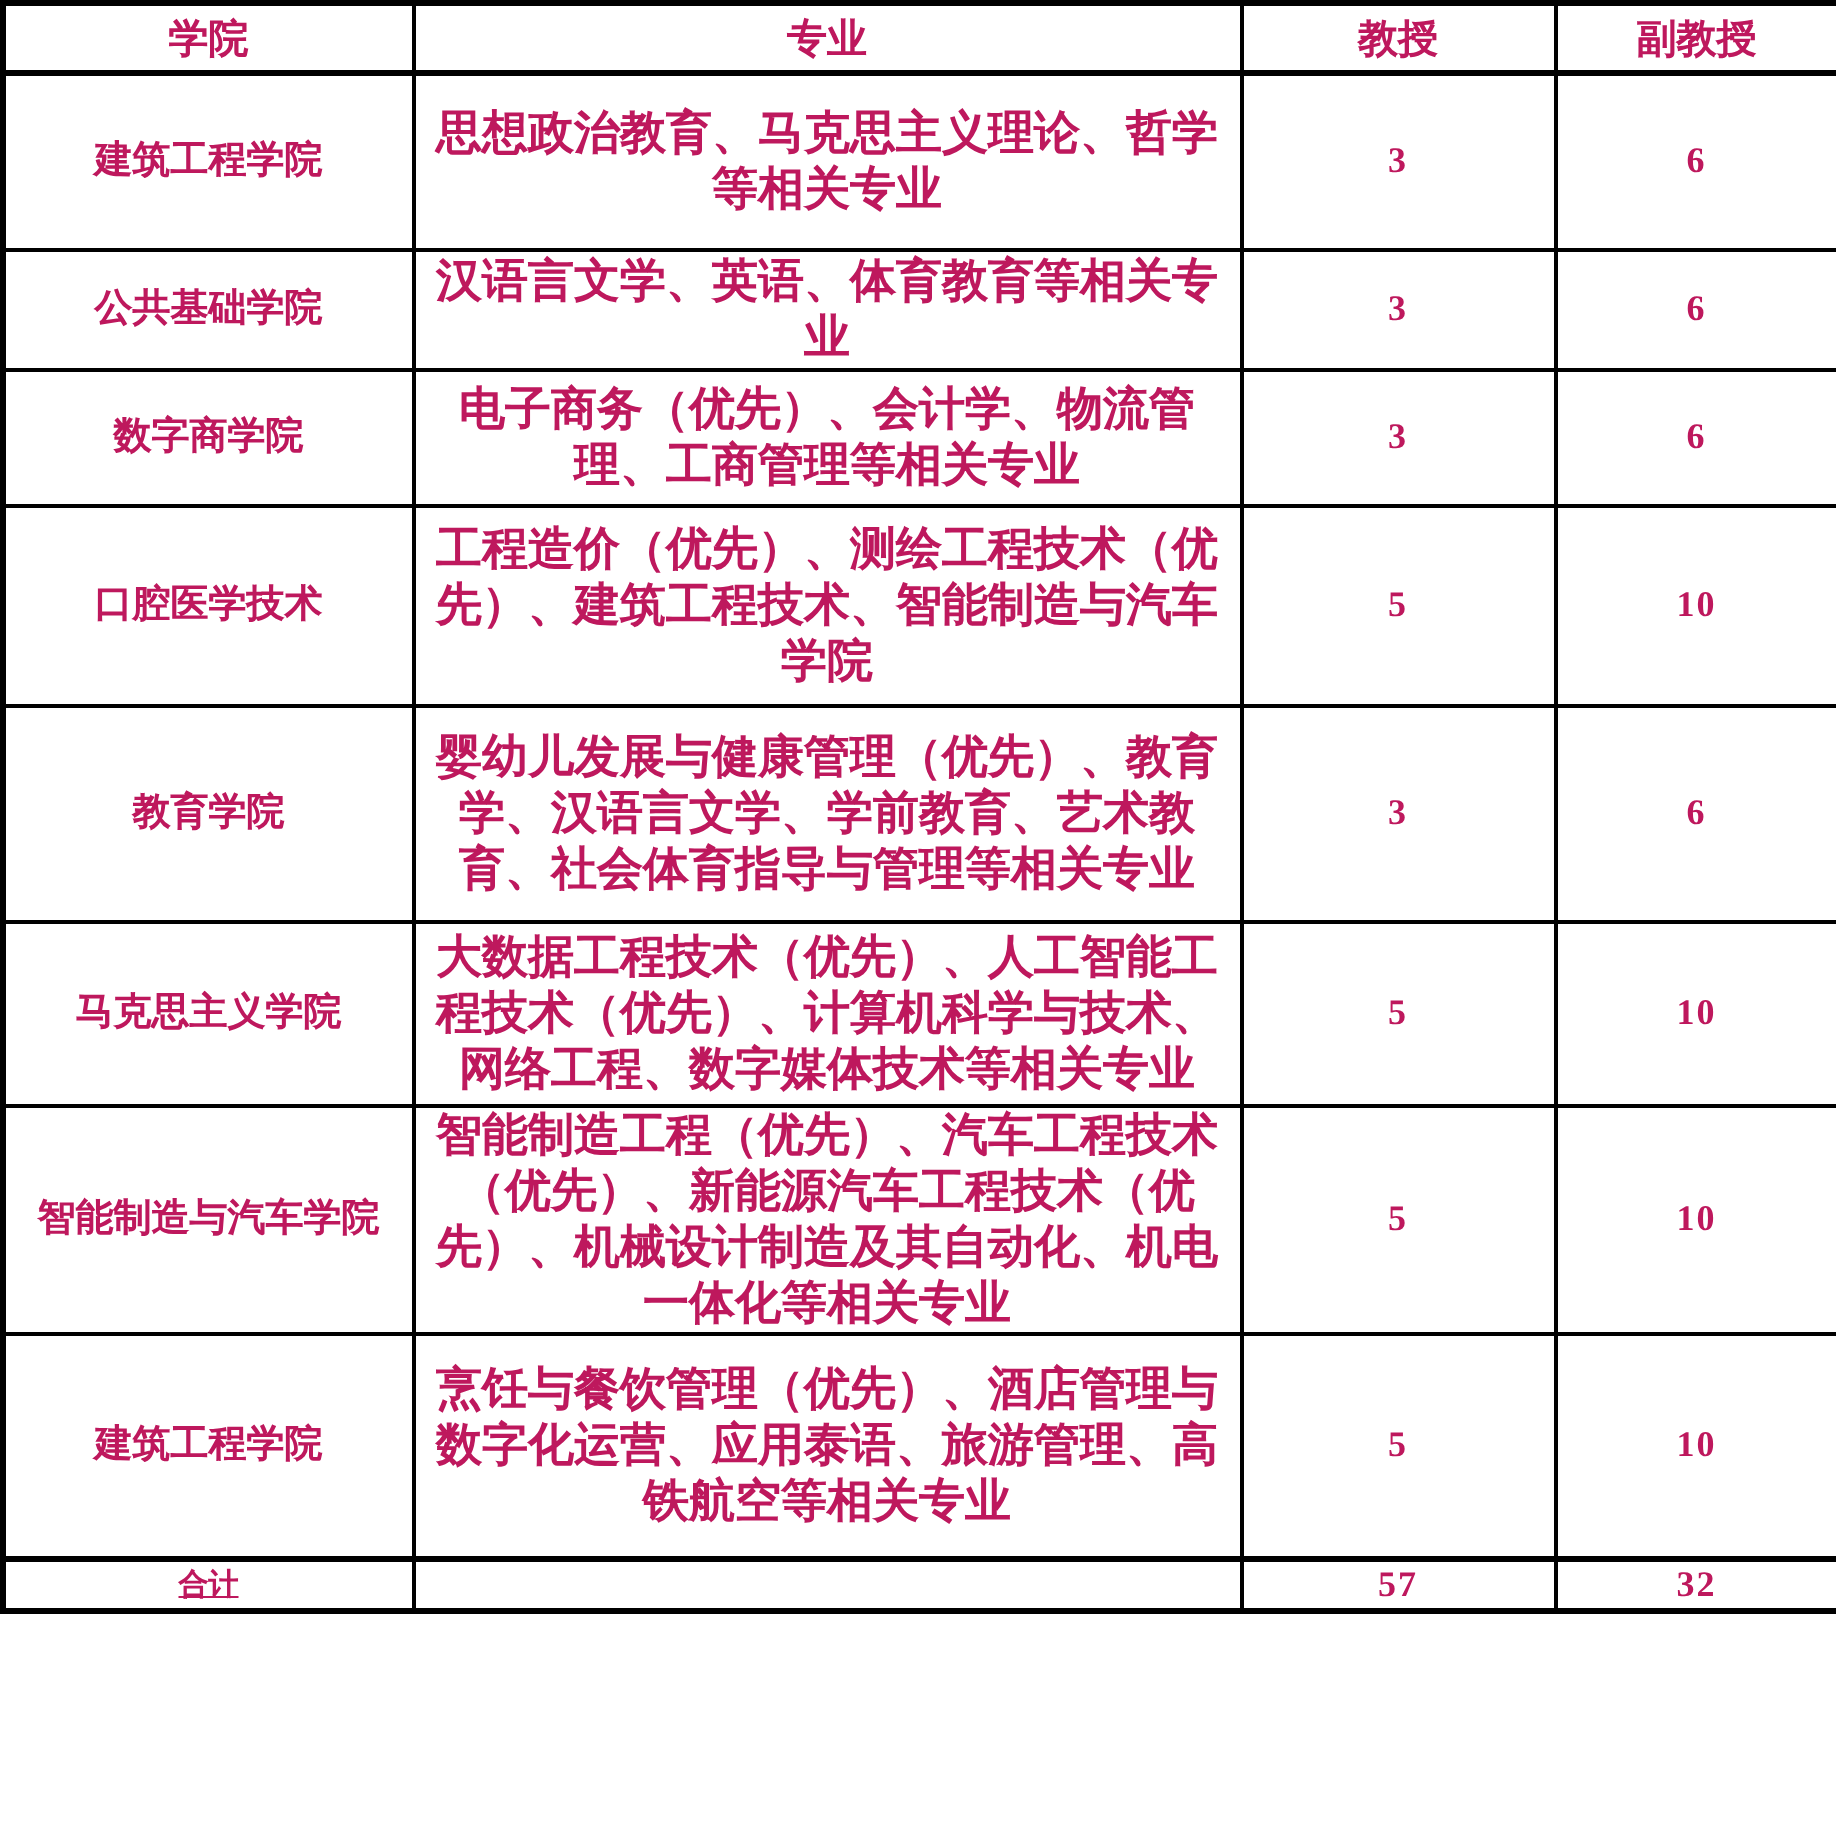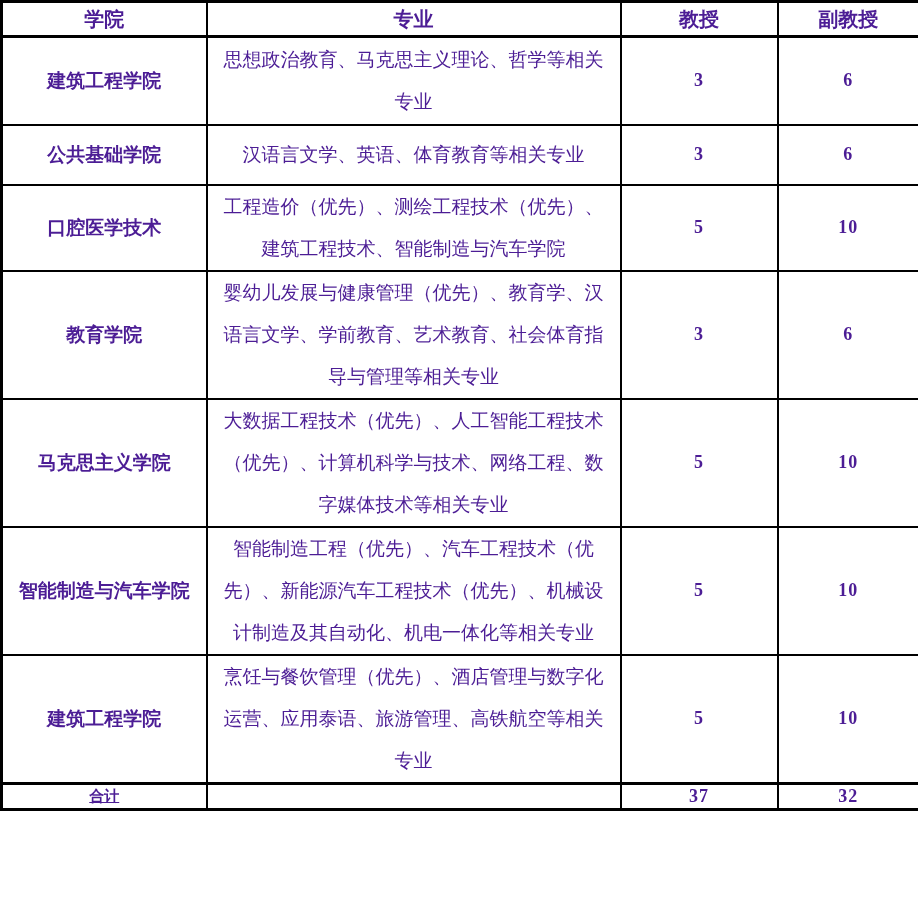--- a/index.html
+++ b/index.html
@@ -17,43 +17,43 @@
     width: 918px;
     border: 3px solid #000;
   }
   col.c-college { width: 205px; }
   col.c-majors  { width: 414px; }
   col.c-prof    { width: 157px; }
   col.c-assoc   { width: 142px; }
 
   th, td {
     border: 2px solid #000;
-    color: #4c1d95;
+    color: #be185d;
     text-align: center;
     vertical-align: middle;
     padding: 0;
     overflow: hidden;
   }
   thead th {
     height: 32px;
     font-size: 20px;
     font-weight: bold;
     border-bottom-width: 3px;
   }
   td.college {
     font-size: 19px;
     font-weight: bold;
     padding: 0 6px;
     line-height: 28px;
   }
   td.majors {
-    font-size: 19px;
-    font-weight: normal;
+    font-size: 23px;
+    font-weight: bold;
     padding: 0 10px;
-    line-height: 42px;
+    line-height: 28px;
   }
   td.num {
     font-size: 18px;
     font-weight: bold;
     letter-spacing: 1px;
   }
   
   tbody tr:nth-child(1) { height: 88px; }
   tbody tr:nth-child(2) { height: 60px; }
   tbody tr:nth-child(3) { height: 68px; }
@@ -100,20 +100,26 @@
     <td class="num">6</td>
   </tr>
 
   <tr>
     <td class="college">公共基础学院</td>
     <td class="majors">汉语言文学、英语、体育教育等相关专业</td>
     <td class="num">3</td>
     <td class="num">6</td>
   </tr>
 
+  <tr>
+    <td class="college">数字商学院</td>
+    <td class="majors">电子商务（优先）、会计学、物流管理、工商管理等相关专业</td>
+    <td class="num">3</td>
+    <td class="num">6</td>
+  </tr>
 
   <tr>
     <td class="college">口腔医学技术</td>
     <td class="majors">工程造价（优先）、测绘工程技术（优先）、建筑工程技术、智能制造与汽车学院</td>
     <td class="num">5</td>
     <td class="num">10</td>
   </tr>
 
   <tr>
     <td class="college">教育学院</td>
@@ -141,17 +147,17 @@
     <td class="college">建筑工程学院</td>
     <td class="majors">烹饪与餐饮管理（优先）、酒店管理与数字化运营、应用泰语、旅游管理、高铁航空等相关专业</td>
     <td class="num">5</td>
     <td class="num">10</td>
   </tr>
 </tbody>
   <tfoot>
     <tr>
       <td class="total-label">合计</td>
       <td class="majors"></td>
-      <td class="num">37</td>
+      <td class="num">57</td>
       <td class="num">32</td>
     </tr>
   </tfoot>
 </table>
 
 </body></html>

